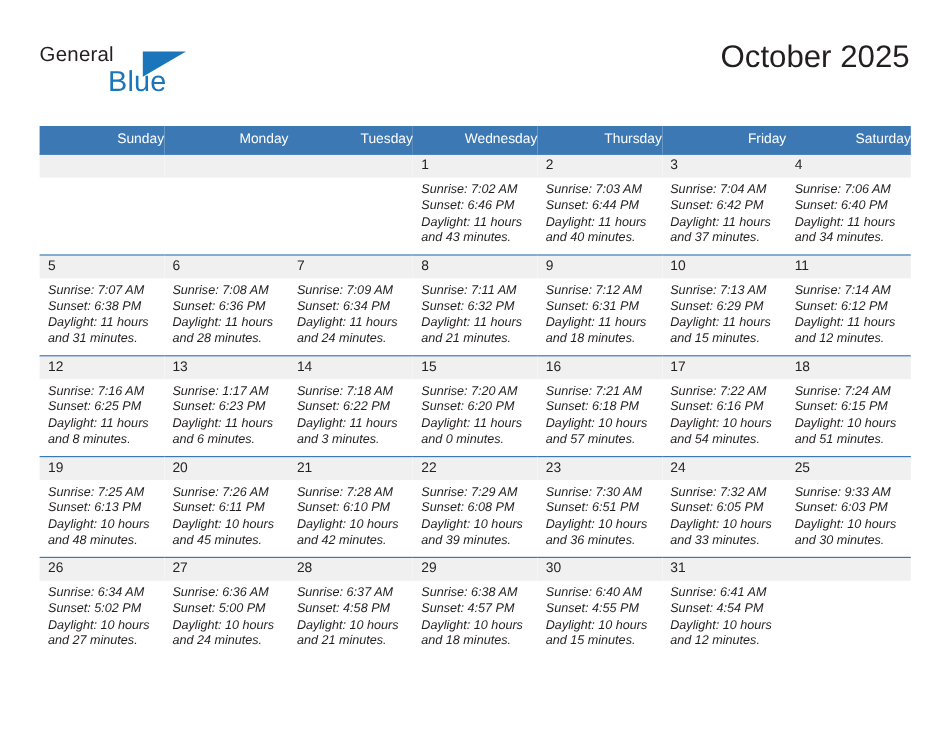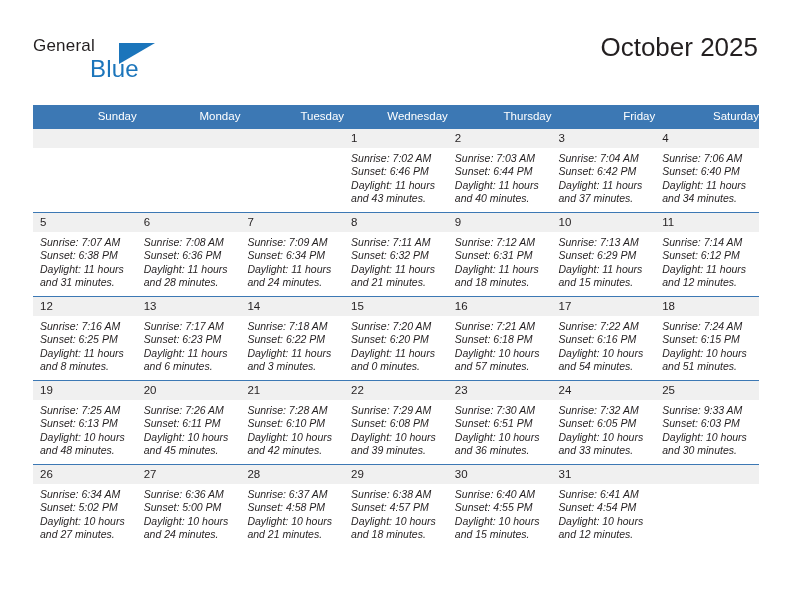--- a/index.html
+++ b/index.html
@@ -304,21 +304,21 @@
             <div class="cellbody">
               <div>Sunrise: 7:16 AM</div>
               <div>Sunset: 6:25 PM</div>
               <div>Daylight: 11 hours</div>
               <div>and 8 minutes.</div>
             </div>
           </td>
           <td>
             <div class="daynum">13</div>
             <div class="cellbody">
-              <div>Sunrise: 7:17 AM</div>
+              <div>Sunrise: 1:17 AM</div>
               <div>Sunset: 6:23 PM</div>
               <div>Daylight: 11 hours</div>
               <div>and 6 minutes.</div>
             </div>
           </td>
           <td>
             <div class="daynum">14</div>
             <div class="cellbody">
               <div>Sunrise: 7:18 AM</div>
               <div>Sunset: 6:22 PM</div>

